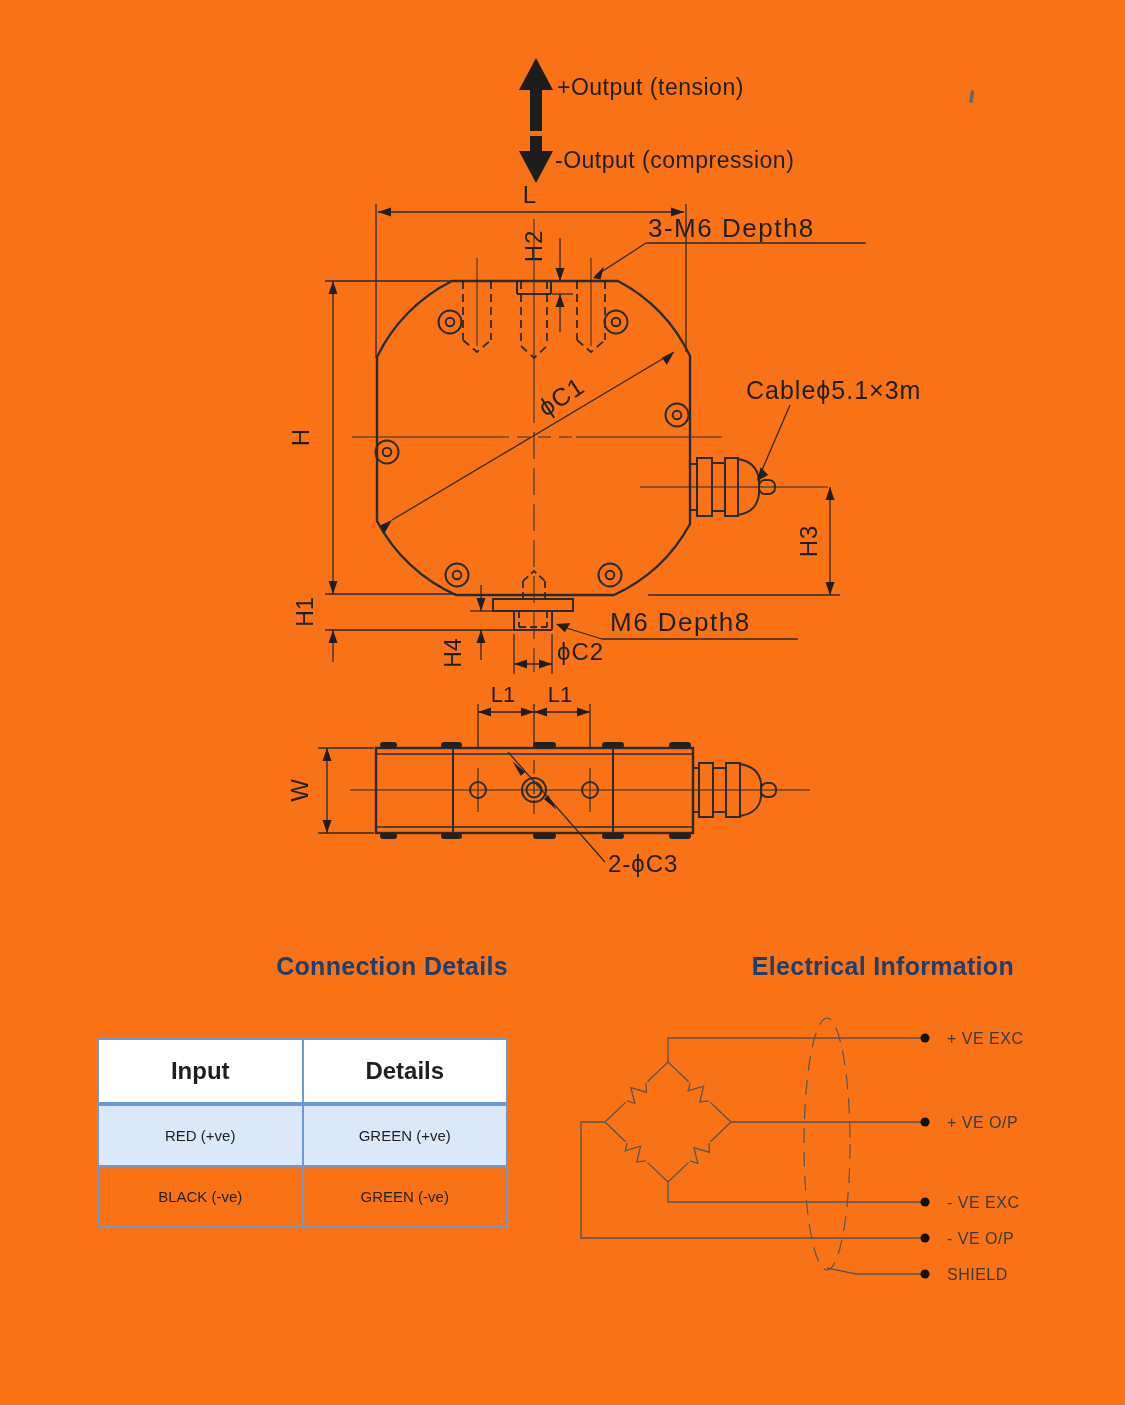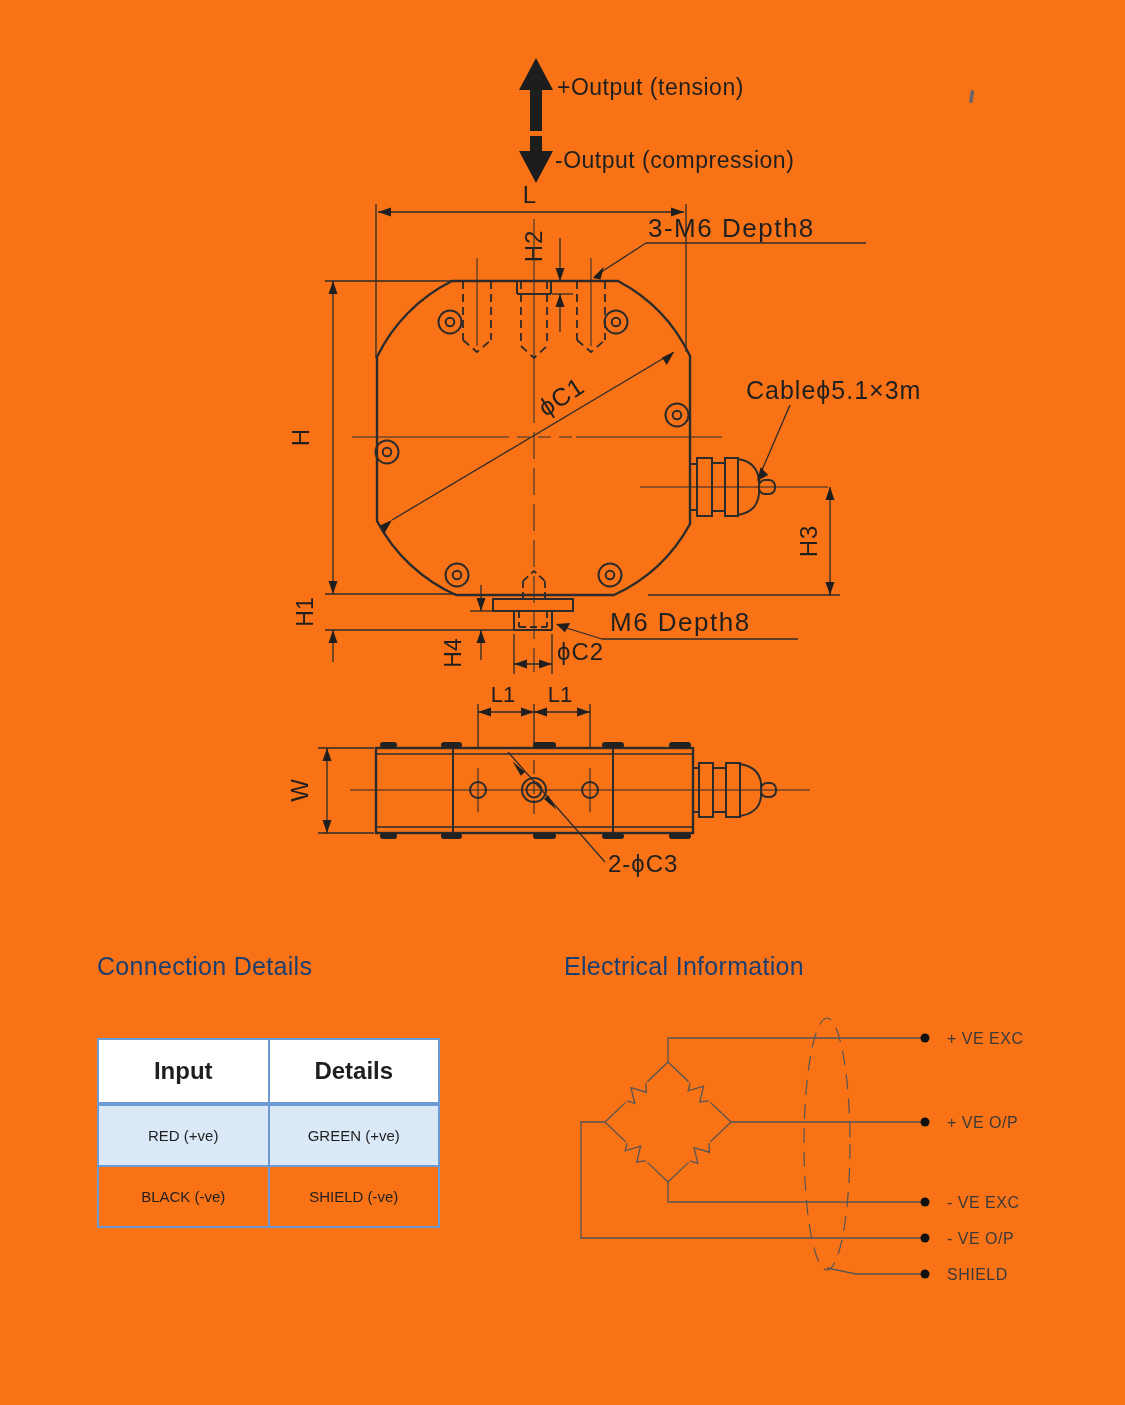--- a/index.html
+++ b/index.html
@@ -1,23 +1,23 @@
 <!DOCTYPE html>
 <html><head>
 <meta charset="utf-8">
 <style>
   html,body{margin:0;padding:0;background:#fdfdfd;}
   #stage{position:relative;width:1125px;height:1405px;background:#f97316;overflow:hidden;
          font-family:"Liberation Sans",sans-serif;color:#1f1f1f;}
   svg text{font-family:"Liberation Sans",sans-serif;fill:#1f1f1f;}
   .ann{font-size:26px;letter-spacing:1.5px;}
   .dim{font-size:24px;letter-spacing:1px;}
-  .section-title{position:absolute;font-weight:400;font-size:25px;color:#1c3f70;
-                 text-align:left;letter-spacing:0.3px;}
-  .conn-table{position:absolute;left:97px;top:1038px;width:343px;height:180px;
+  .section-title{position:absolute;font-weight:700;font-size:25px;color:#1c3f70;
+                 text-align:right;letter-spacing:0.3px;}
+  .conn-table{position:absolute;left:97px;top:1038px;width:411px;height:180px;
               border-collapse:collapse;table-layout:fixed;}
   .conn-table th,.conn-table td{border:2px solid #6b9bd2;text-align:center;vertical-align:middle;}
   .conn-table th{font-size:24px;font-weight:700;background:#ffffff;height:60px;border-bottom-width:4px;}
   .conn-table td{font-size:15px;height:57px;}
   .conn-table tr.hl td{background:#dbe8f7;}
   .term-label{font-size:16px;fill:#3a3a3a;letter-spacing:0.5px;}
 </style>
 </head>
 <body>
 
@@ -264,21 +264,21 @@
         <tr>
       <th>Input</th>
       <th>Details</th>
     </tr>
     <tr class="hl">
       <td>RED (+ve)</td>
       <td>GREEN (+ve)</td>
     </tr>
     <tr>
       <td>BLACK (-ve)</td>
-      <td>SHIELD (-ve)</td>
+      <td>GREEN (-ve)</td>
     </tr>
   </tbody>
     </table>
 
   <div class="section-title" style="left:564px;top:952px;width:450px;">Electrical Information</div>
 
   <svg width="565" height="315" viewBox="0 0 565 315" style="position:absolute;left:560px;top:1000px;">
     <g stroke="#555" stroke-width="1.3" fill="none">
 
       <line x1="45" y1="122" x2="65.6" y2="102.4"></line>

